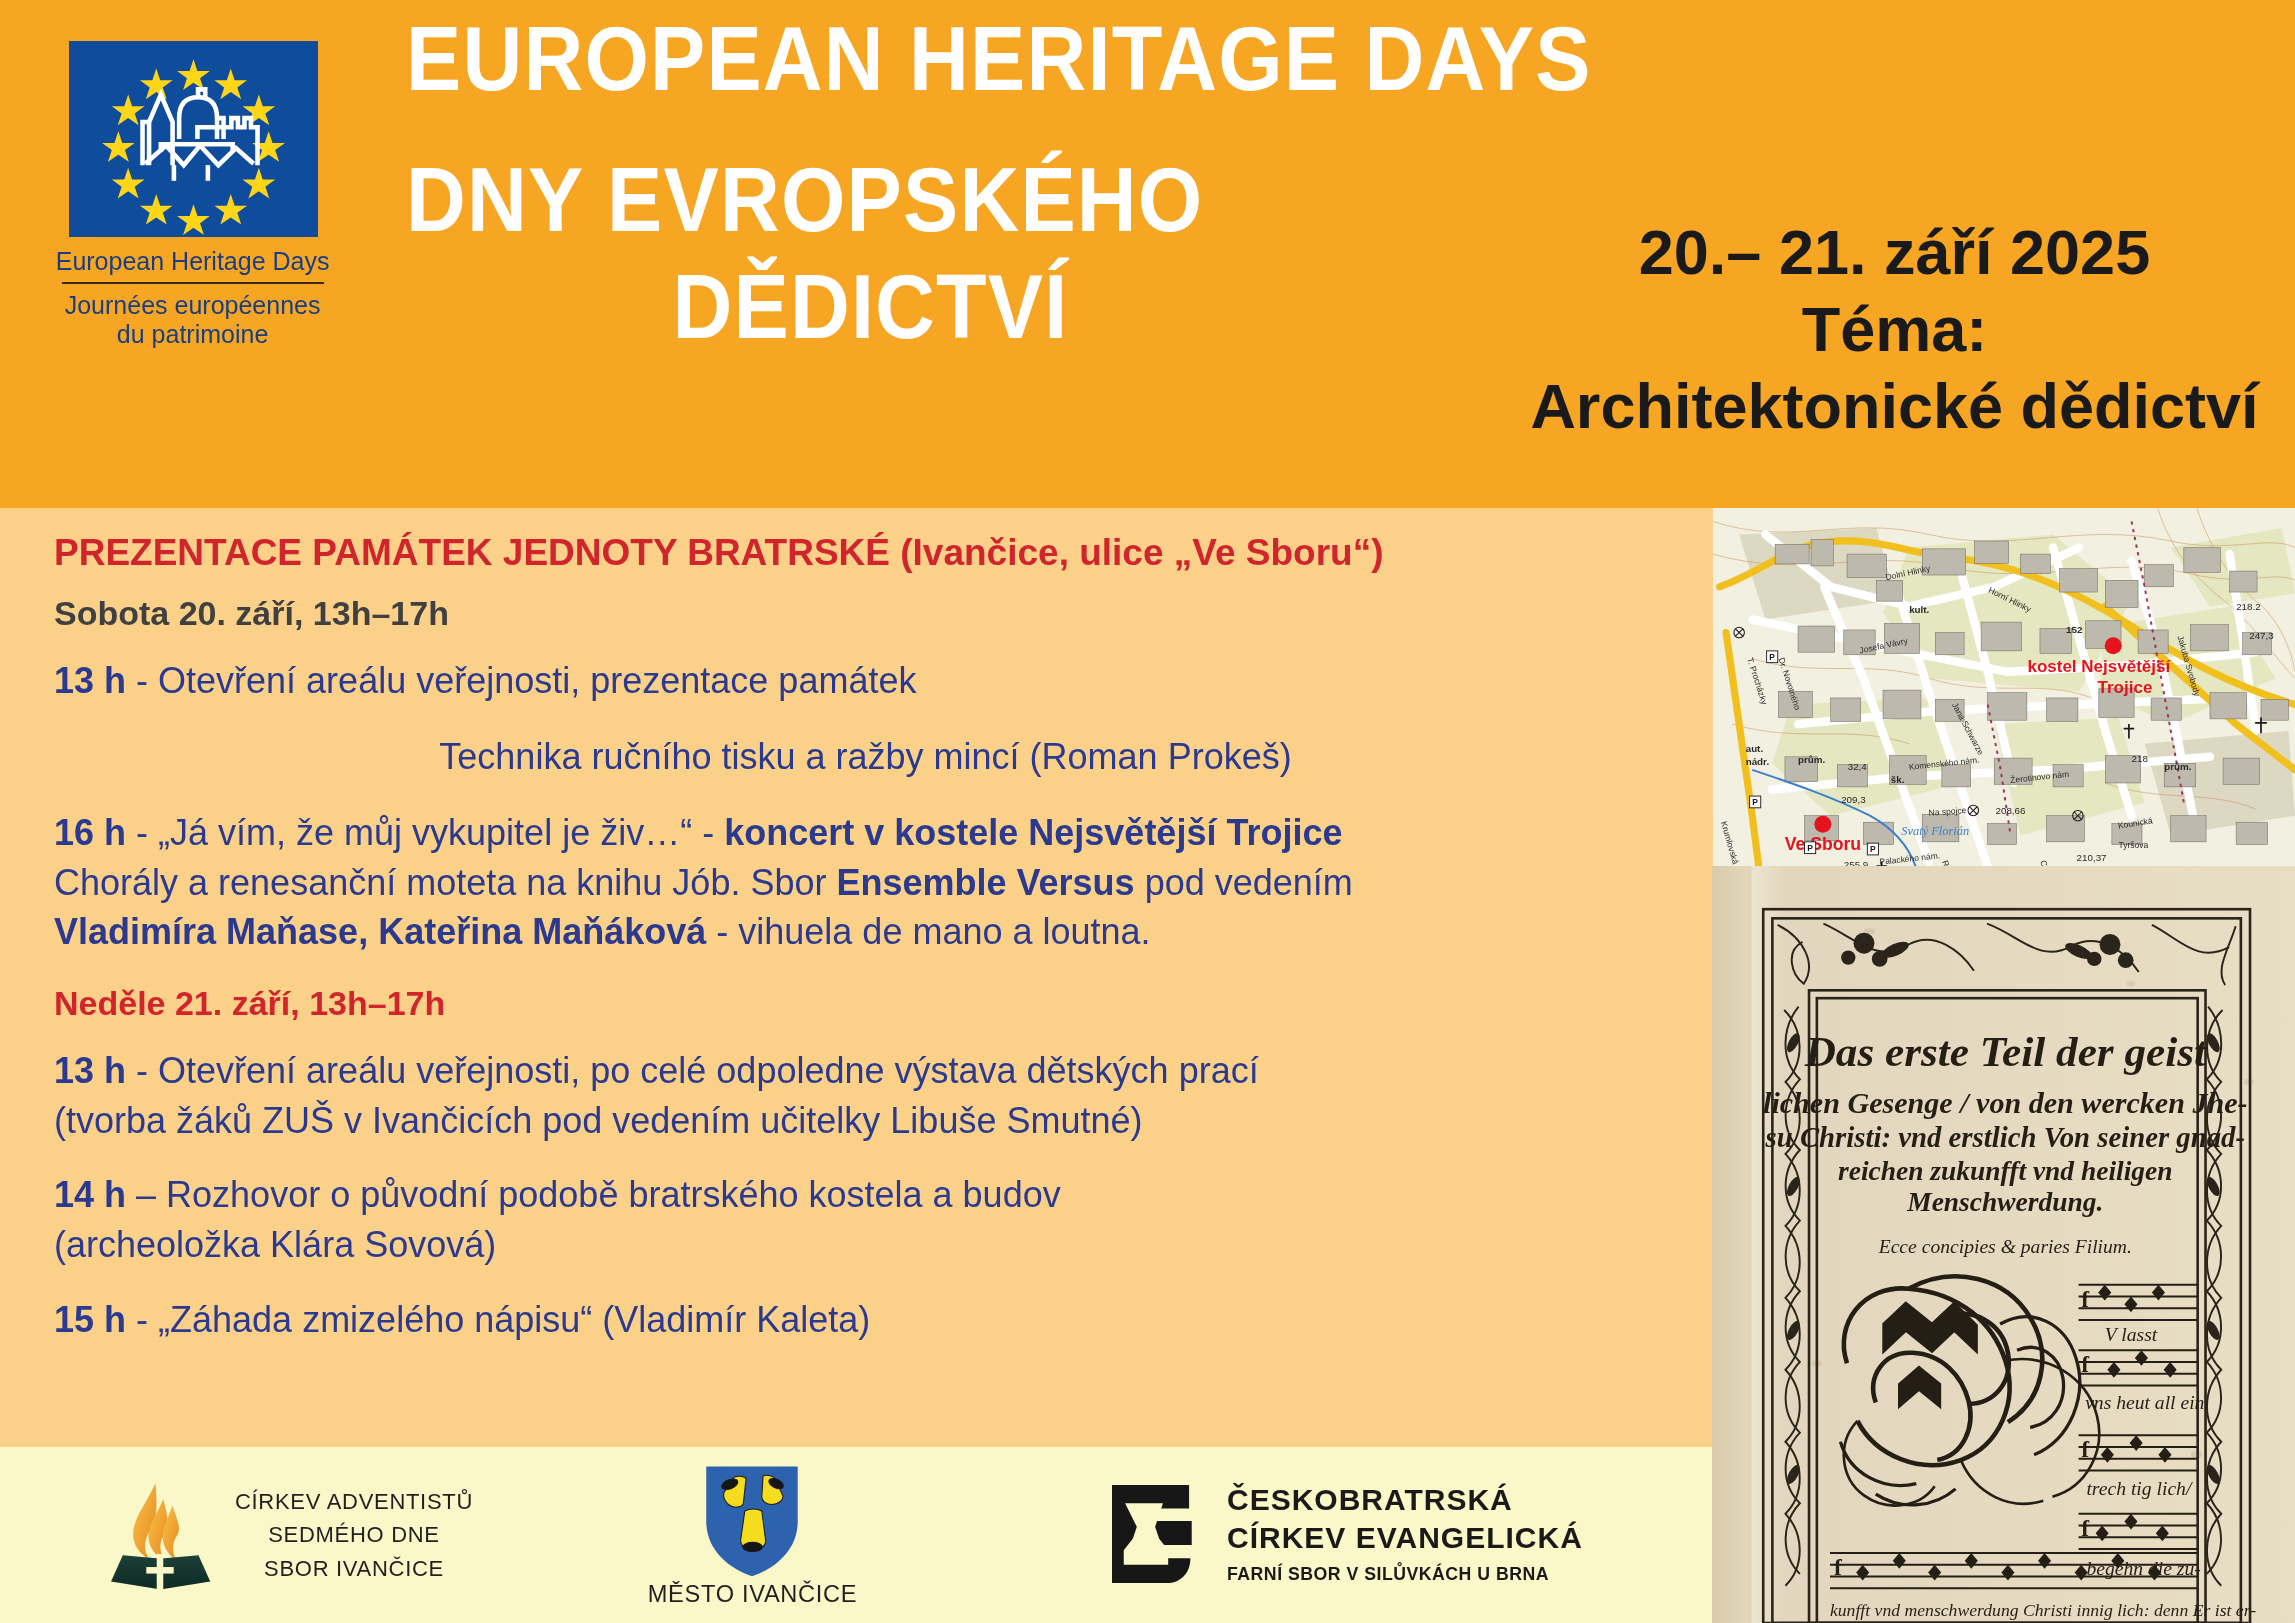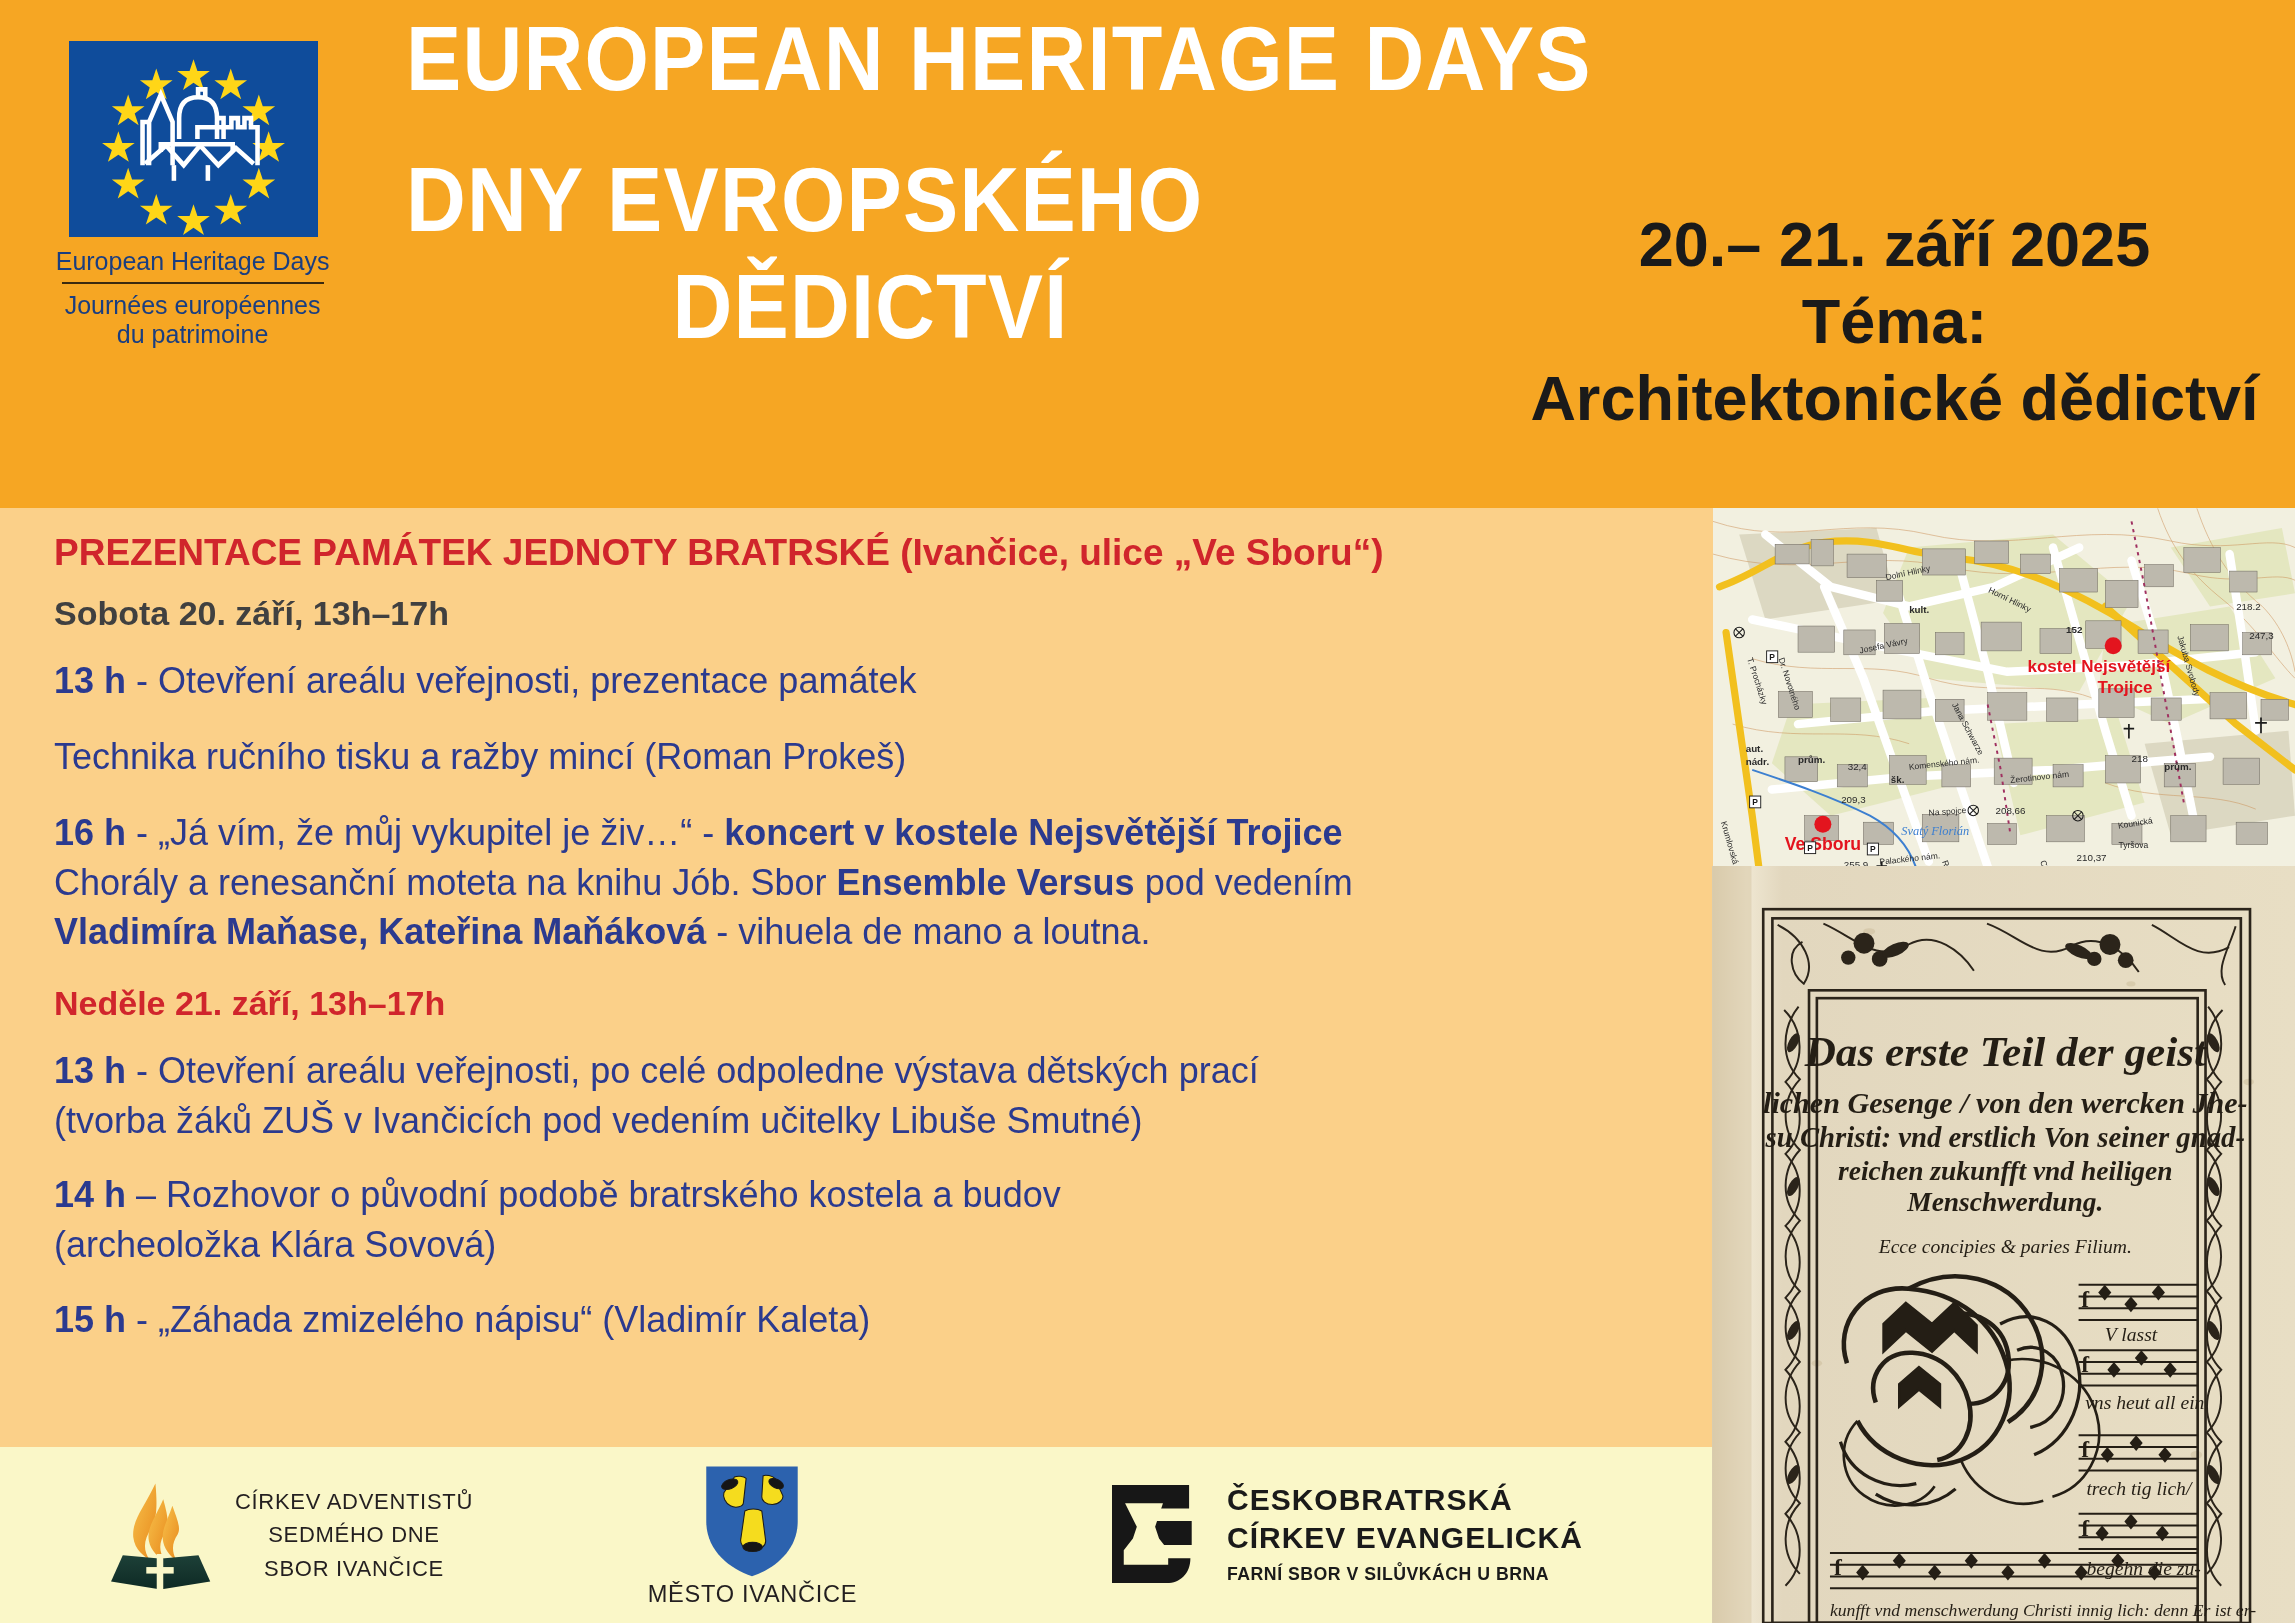--- a/index.html
+++ b/index.html
@@ -51,41 +51,41 @@
     transform:scaleX(0.92);transform-origin:left center;
   }
   .title-cz2{
     color:#FFFFFF;font-weight:bold;font-size:90px;letter-spacing:1.3px;
     line-height:1.0;margin-top:17px;white-space:nowrap;text-align:center;
     width:929px;
     transform:scaleX(0.92);transform-origin:center center;
   }
 
   .meta-block{
-    position:absolute;left:1505px;top:208px;width:779px;text-align:center;
+    position:absolute;left:1505px;top:216px;width:779px;text-align:center;
     color:#1A1A1A;font-weight:bold;line-height:1.16;
   }
   .meta-date{font-size:63px;white-space:nowrap;}
   .meta-theme-label{font-size:63px;margin-top:3.9px;}
   .meta-theme{font-size:63px;margin-top:3.9px;white-space:nowrap;}
 
   
   .content{
     position:absolute;left:0;top:508px;width:1712px;height:940px;
     background:#FBD089;
     padding:8px;
   }
   .txt{position:absolute;left:54px;width:1623px;color:#2B3A8F;}
   .line{font-size:36px;line-height:1.10;white-space:nowrap;}
   .b{font-weight:bold;}
 
   .h-main{top:23.6px;font-size:37px;font-weight:bold;color:#D0252C;white-space:nowrap;}
   .h-sat{top:86px;font-size:34px;font-weight:bold;color:#404040;white-space:nowrap;}
   .r1{top:153px;}
-  .r2{top:229px;}
+  .r2{top:229px;text-align:center;}
   .r3{top:305px;}
   .r4{top:355px;}
   .r5{top:404px;}
   .h-sun{top:476px;font-size:34px;font-weight:bold;color:#D0252C;white-space:nowrap;}
   .r6{top:543px;}
   .r7{top:593px;}
   .r8{top:667px;}
   .r9{top:717px;}
   .r10{top:792px;}
 

